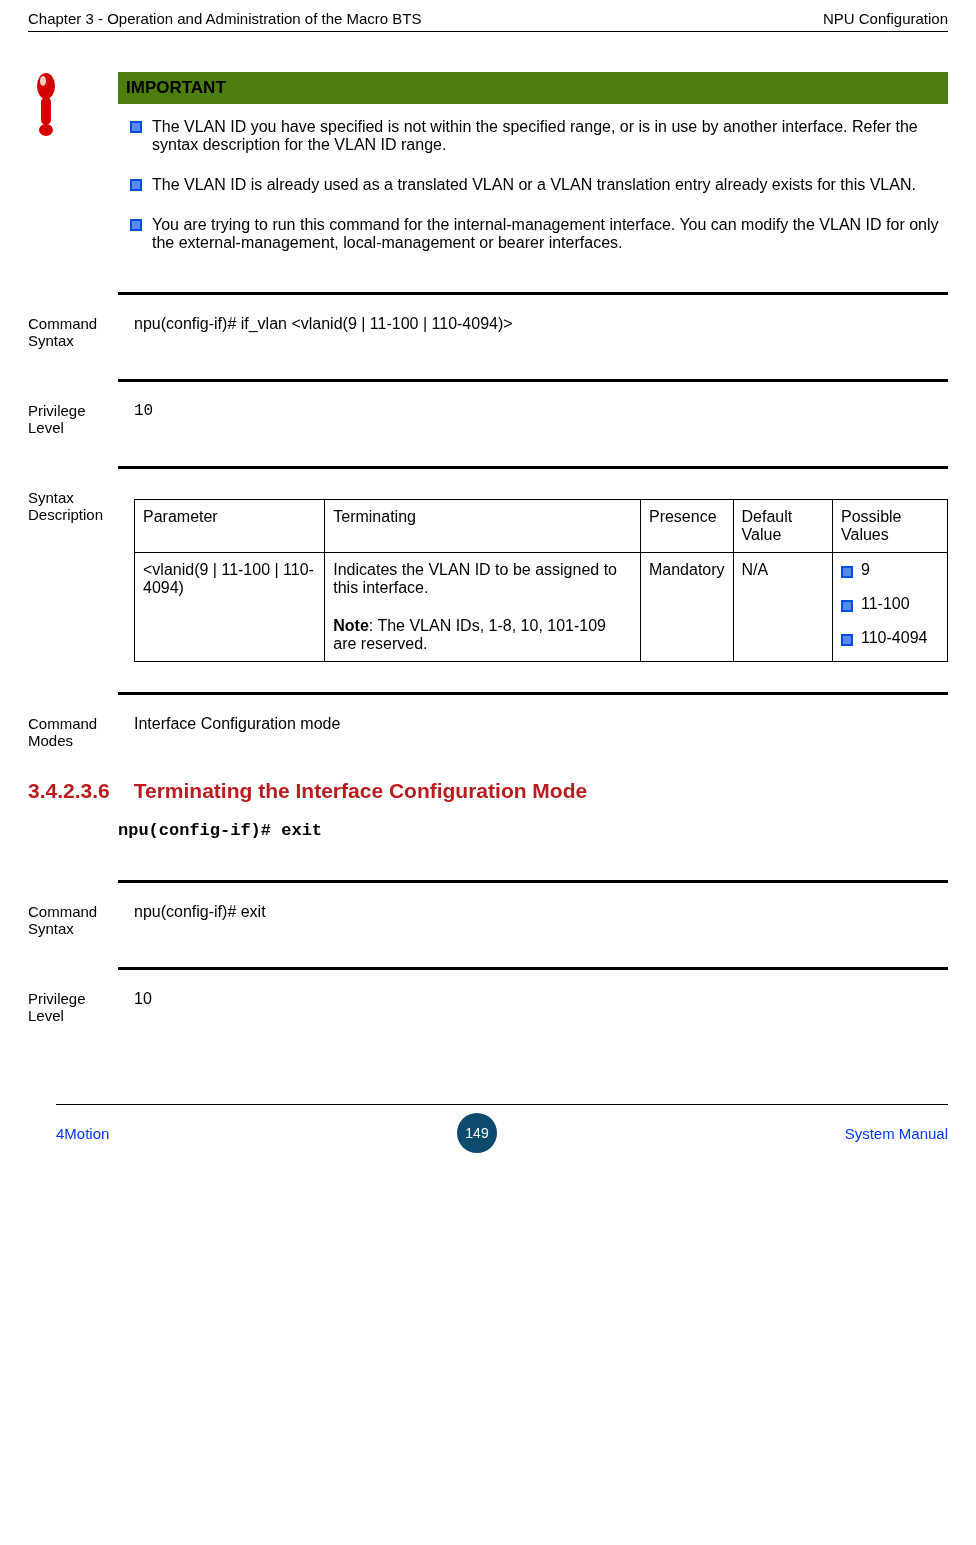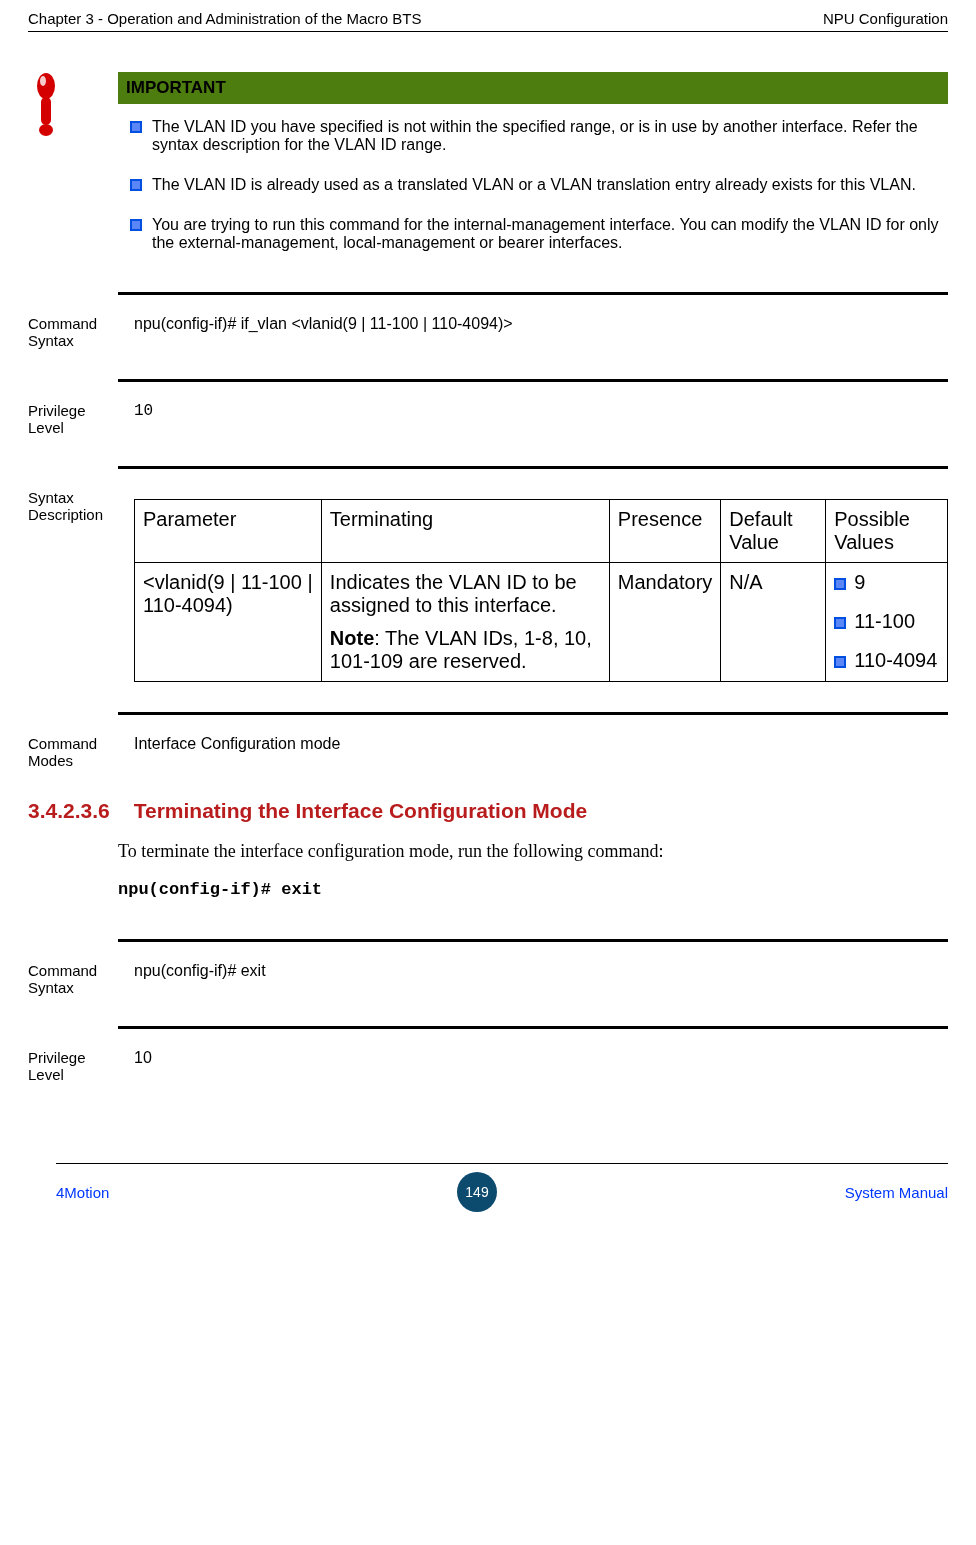--- a/index.html
+++ b/index.html
@@ -83,21 +83,21 @@
   .def-value {
     flex: 1 1 auto;
     font-size: 16px;
   }
   .mono { font-family: "Courier New", monospace; }
 
   table.param {
     border-collapse: collapse;
     width: 100%;
     margin-top: 10px;
-    font-size: 20px;
+    font-size: 16px;
   }
   table.param th, table.param td {
     border: 1px solid #000;
     padding: 8px 8px;
     text-align: left;
     vertical-align: top;
   }
   table.param th { font-weight: normal; }
   .pv-bullet {
     display: flex;
@@ -212,21 +212,21 @@
               <th>Terminating</th>
               <th>Presence</th>
               <th>Default Value</th>
               <th>Possible Values</th>
             </tr>
           </thead>
           <tbody>
             <tr>
               <td>&lt;vlanid(9 | 11-100 | 110-4094)</td>
               <td>
-                <div style="margin-bottom:10px;">Indicates the VLAN ID to be assigned to this interface.</div>
+                <div style="margin-bottom:20px;">Indicates the VLAN ID to be assigned to this interface.</div>
                 <div>
                   <span class="note-label">Note</span><span>: The VLAN IDs, 1-8, 10, 101-109 are reserved.</span>
                 </div>
               </td>
               <td>Mandatory</td>
               <td>N/A</td>
               <td>
                 <div class="pv-bullet">
                   <div class="bullet-sq"></div>
                   <span>9</span>
@@ -252,21 +252,20 @@
       <div class="def-label">Command Modes</div>
       <div class="def-value">Interface Configuration mode</div>
     </div>
   </div>
 
   <div class="heading-row">
     <div>3.4.2.3.6</div>
     <div>Terminating the Interface Configuration Mode</div>
   </div>
 
-  <div class="body-para">To terminate the interface configuration mode, run the following command:</div>
   <div class="cmd-line">npu(config-if)# exit</div>
 
   <div class="def-section ruled">
     <div class="def-row">
       <div class="def-label">Command Syntax</div>
       <div class="def-value">npu(config-if)# exit</div>
     </div>
   </div>
 
   <div class="def-section ruled">

